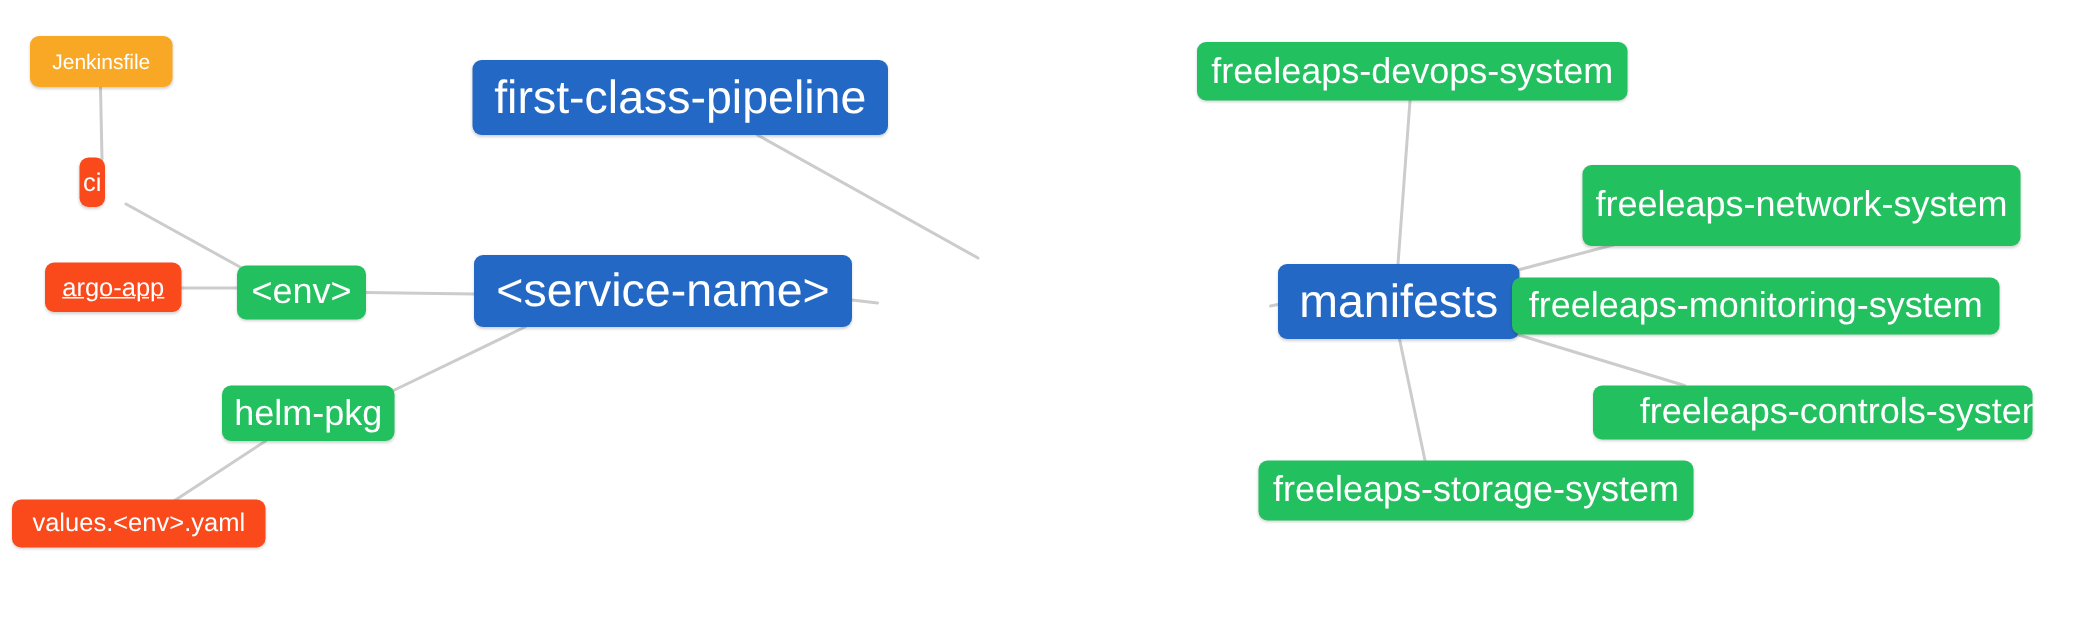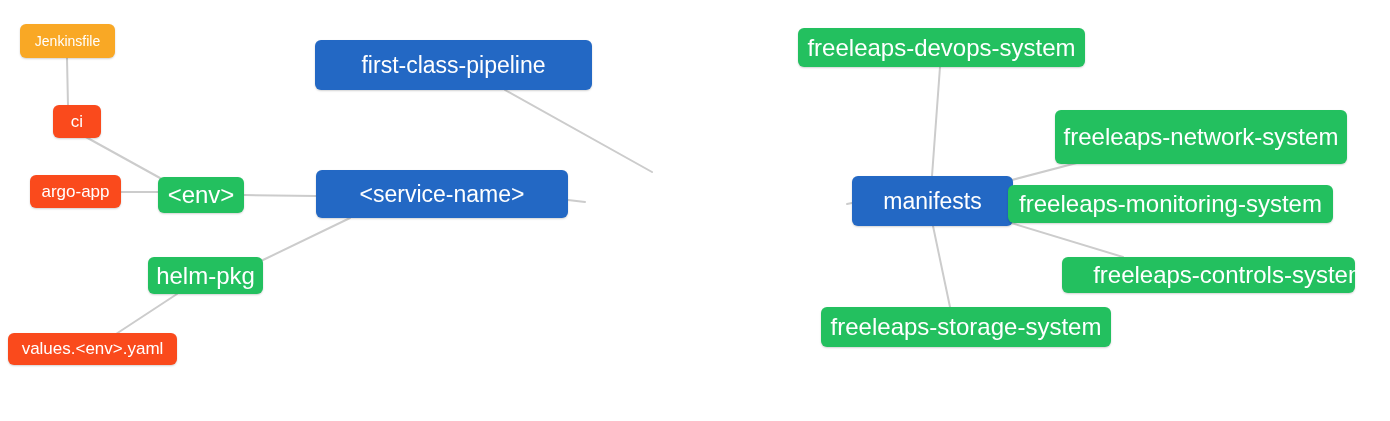--- a/index.html
+++ b/index.html
@@ -37,21 +37,21 @@
     box-shadow: 0 1px 2px rgba(0,0,0,0.18);
     cursor: pointer;
     box-sizing: border-box;
   }
   .c-dark   { background: var(--c-dark,   #3b3836); }
   .c-blue   { background: var(--c-blue,   #2368c4); }
   .c-green  { background: var(--c-green,  #23c05f); }
   .c-red    { background: var(--c-red,    #fa4a1c); }
   .c-orange { background: var(--c-orange, #f9a825); }
   .lvl-root { font-size: 34px; }
-  .lvl-1    { font-size: 23px; }
+  .lvl-1    { font-size: 31px; }
   .lvl-2    { font-size: 24px; }
   .lvl-3    { font-size: 17px; }
   .lvl-4    { font-size: 14px; }
 </style>
 </head>
 <body>
 
 <div class="canvas">
 
   <svg class="edges" viewBox="0 0 1390 421">
@@ -66,23 +66,23 @@
     <line x1="847" y1="204" x2="852" y2="203"></line>
     <line x1="932" y1="176" x2="940" y2="67"></line>
     <line x1="1008" y1="181" x2="1130" y2="149"></line>
     <line x1="1013" y1="203" x2="1052" y2="203"></line>
     <line x1="1008" y1="222" x2="1123" y2="257"></line>
     <line x1="933" y1="226" x2="950" y2="307"></line>
   </svg>
 
   <div class="node c-orange lvl-4" style="left:20px;  top:24px;  width:95px;  height:34px;">Jenkinsfile</div>
 
-  <div class="node c-red lvl-3" style="left:53px;  top:105px; width:48px;  height:33px;">ci</div>
+  <div class="node c-red lvl-3" style="left:53px;  top:105px; width:17px;  height:33px;">ci</div>
 
-  <div class="node c-red lvl-3" style="left:30px;  top:175px; width:91px;  height:33px;">argo-app</div>
+  <div class="node c-red lvl-3" style="left:30px;  top:175px; width:91px;  height:33px;text-decoration:underline;">argo-app</div>
 
   <div class="node c-red lvl-3" style="left:8px;   top:333px; width:169px; height:32px;">values.&lt;env&gt;.yaml</div>
 
   <div class="node c-green lvl-2" style="left:158px; top:177px; width:86px;  height:36px;">&lt;env&gt;</div>
 
   <div class="node c-green lvl-2" style="left:148px; top:240px; width:115px; height:37px;margin-top:17px;">helm-pkg</div>
 
   <div class="node c-blue lvl-1" style="left:315px; top:40px;  width:277px; height:50px;">first-class-pipeline</div>
 
   <div class="node c-blue lvl-1" style="left:316px; top:170px; width:252px; height:48px;">&lt;service-name&gt;</div>
@@ -91,15 +91,15 @@
   <div class="node c-blue lvl-1" style="left:852px; top:176px; width:161px; height:50px;">manifests</div>
 
   <div class="node c-green lvl-2" style="left:798px; top:28px;  width:287px; height:39px;">freeleaps-devops-system</div>
 
   <div class="node c-green lvl-2" style="left:1055px; top:110px; width:292px; height:54px;">freeleaps-network-system</div>
 
   <div class="node c-green lvl-2" style="left:1008px; top:185px; width:325px; height:38px;">freeleaps-monitoring-system</div>
 
   <div class="node c-green lvl-2" style="left:1062px; top:257px; width:293px; height:36px;padding-left:44px;">freeleaps-controls-system</div>
 
-  <div class="node c-green lvl-2" style="left:821px; top:307px; width:290px; height:40px;">freeleaps-storage-system</div>
+  <div class="node c-green lvl-2" style="left:839px; top:307px; width:290px; height:40px;">freeleaps-storage-system</div>
 
 </div>
 
 </body></html>

